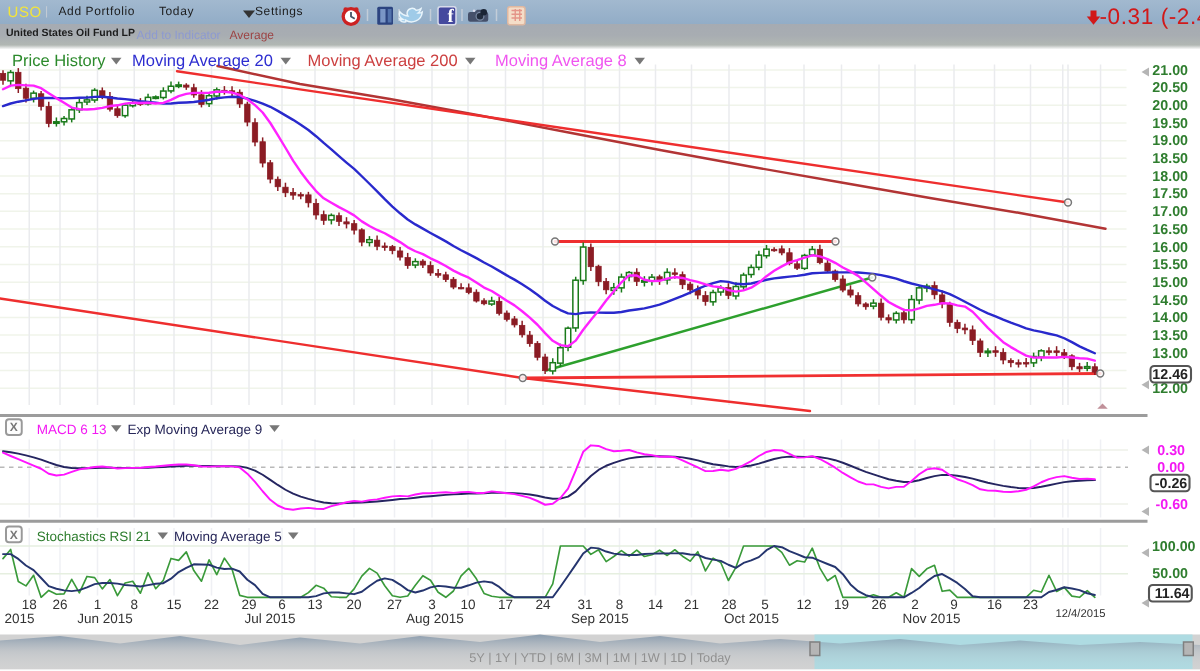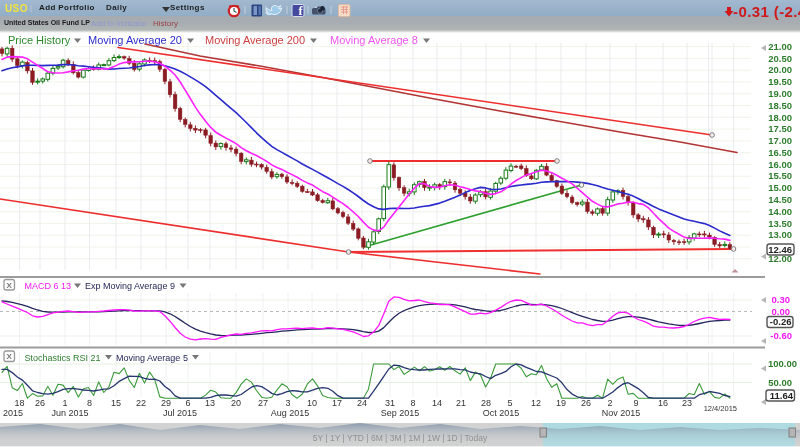--- a/index.html
+++ b/index.html
@@ -1,32 +1,32 @@
 <!DOCTYPE html>
 <html><head><meta charset="utf-8"><style>
 *{margin:0;padding:0;box-sizing:border-box}
 body{width:800px;height:447px;font-family:"Liberation Sans",sans-serif;background:#fff;overflow:hidden;position:relative}
 #bar1{position:absolute;left:0;top:0;width:800px;height:16px;background:linear-gradient(#a2b9cf,#92adc7)}
 #bar2{position:absolute;left:0;top:16px;width:800px;height:14px;background:linear-gradient(#a6abb2 0%,#a8adb2 55%,#b1b7b3 100%)}
 #bar3{position:absolute;left:0;top:30px;width:800px;height:3px;background:linear-gradient(#b2b8b4,#ffffff)}
-.t1{position:absolute;top:3px;font-size:8px;font-weight:bold;color:#1c1c1c;letter-spacing:0.4px;white-space:nowrap}
+.t1{position:absolute;top:3px;font-size:8px;font-weight:normal;color:#1c1c1c;letter-spacing:0.4px;white-space:nowrap}
 .t2{position:absolute;top:19px;font-size:8px;color:#1c1c1c;white-space:nowrap}
 svg{position:absolute;left:0;top:0}
 </style></head><body>
 <div id="bar1"></div>
 <div id="bar2"></div>
 <div id="bar3"></div>
 <span class="t1" style="left:5px;color:#f2e43c;font-size:10px;top:2.5px">USO</span>
 <span class="t1" style="left:30px;color:#c5cdd6;font-weight:normal">|</span>
 <span class="t1" style="left:39px">Add Portfolio</span>
-<span class="t1" style="left:106px">Daily</span>
+<span class="t1" style="left:106px">Today</span>
 <span class="t1" style="left:170px">Settings</span>
 <span class="t2" style="left:4px;font-weight:bold;font-size:7px">United States Oil Fund LP</span>
 <span class="t2" style="left:91px;color:#8d9ad1">Add to Indicator</span>
-<span class="t2" style="left:153px;color:#9c4444">History</span>
+<span class="t2" style="left:153px;color:#9c4444">Average</span>
 <span class="t1" style="left:733px;color:#d11919;font-size:15px">-0.31 (-2.43%)</span>
 <svg width="800" height="447" viewBox="0 0 800 447">
 <path d="M162,7 l8,0 l-4,5 Z" fill="#333"></path>
 <path d="M727,7 h4 v4 h2.5 l-4.5,5.5 l-4.5,-5.5 h2.5 Z" fill="#d11919"></path>
 <g>
 <line x1="245" y1="6" x2="245" y2="14" stroke="#c3cdd8" stroke-width="1"></line>
 <line x1="266" y1="6" x2="266" y2="14" stroke="#c3cdd8" stroke-width="1"></line>
 <line x1="287" y1="6" x2="287" y2="14" stroke="#c3cdd8" stroke-width="1"></line>
 <line x1="308" y1="6" x2="308" y2="14" stroke="#c3cdd8" stroke-width="1"></line>
 <line x1="331" y1="6" x2="331" y2="14" stroke="#c3cdd8" stroke-width="1"></line>

